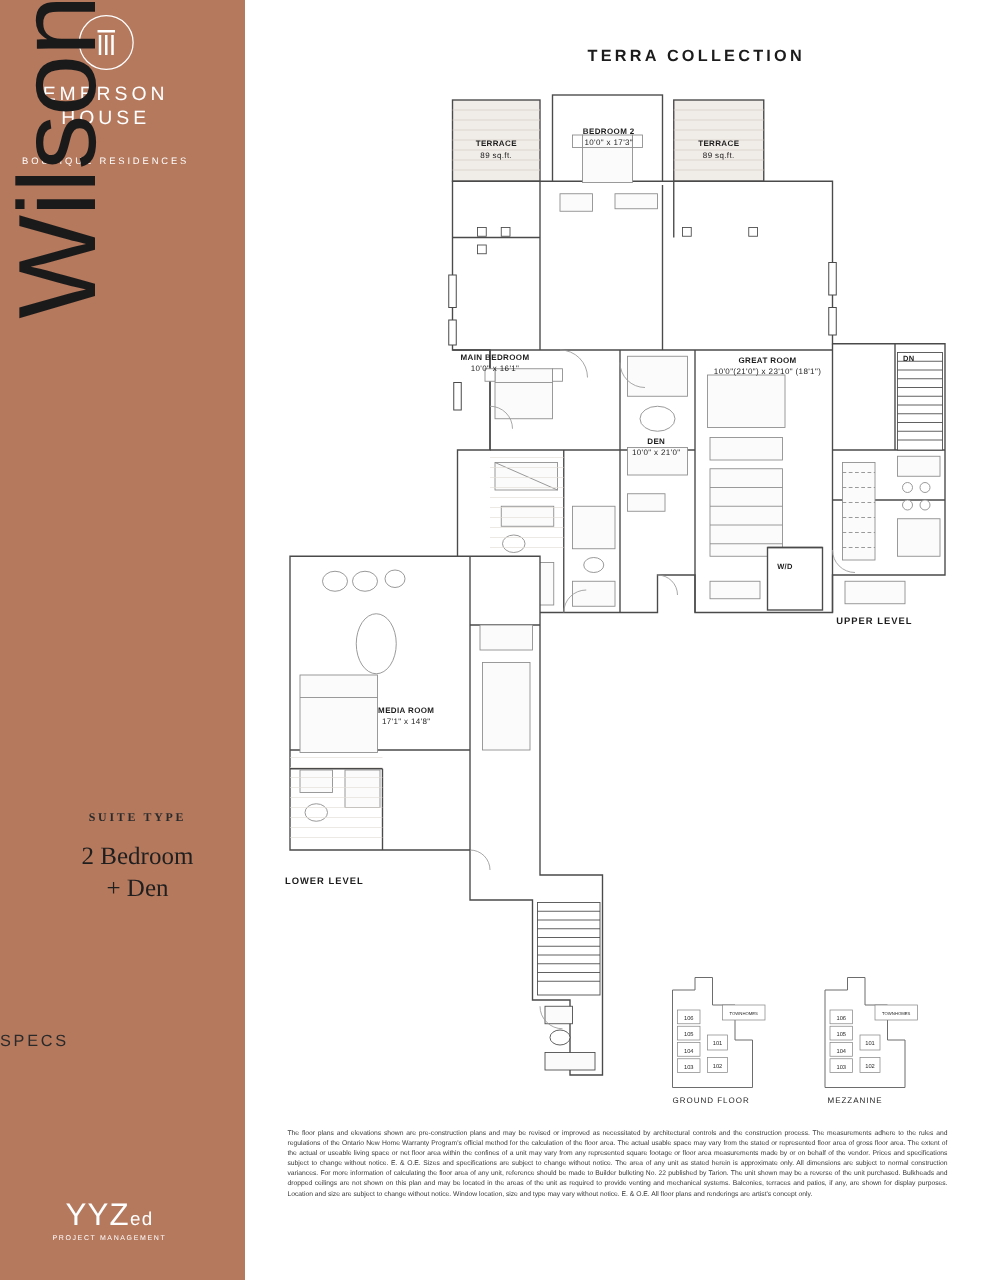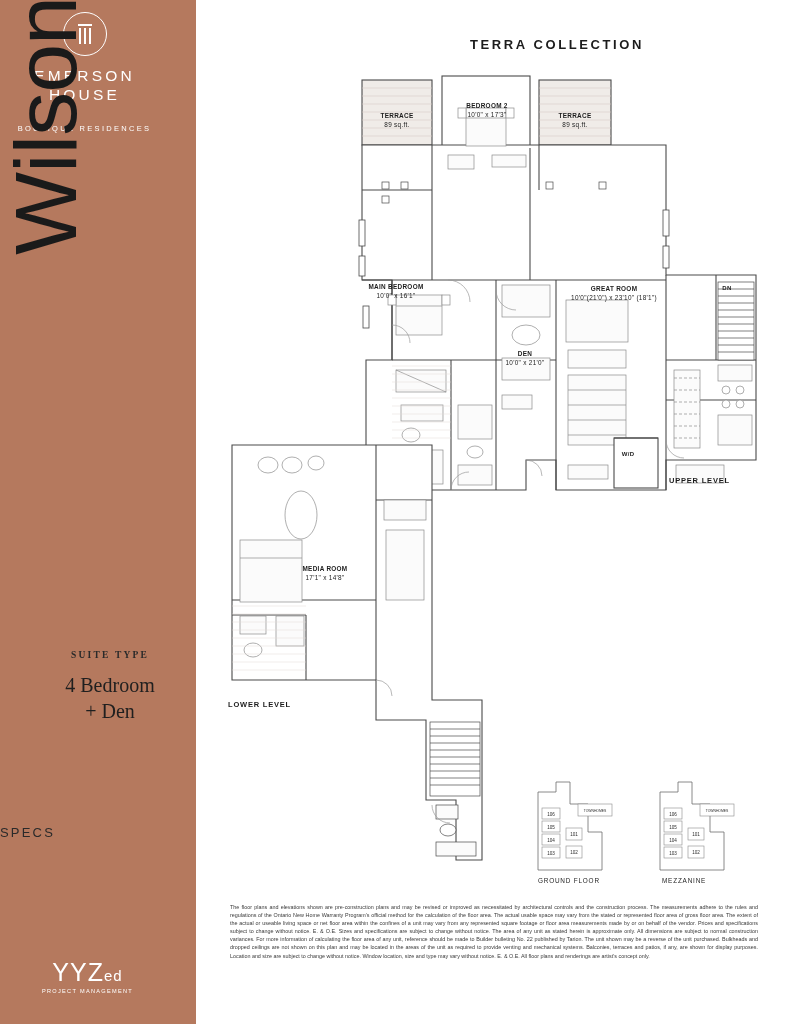--- a/index.html
+++ b/index.html
@@ -97,21 +97,21 @@
     <div class="brand-mark"></div>
     <div class="brand-name">EMERSON</div>
     <div class="brand-name">HOUSE</div>
     <div class="brand-sub">BOUTIQUE RESIDENCES</div>
   </div>
 
   <div class="vertical-title">Wilson</div>
 
   <div class="suite-block">
     <div class="suite-label">SUITE TYPE</div>
-    <div class="suite-value">4 Bedroom</div>
+    <div class="suite-value">2 Bedroom</div>
     <div class="suite-value" style="margin-top:0">+ Den</div>
   </div>
 
   <div class="specs-block">
     <div class="specs-title">SPECS</div>
   </div>
 
   <div class="footer-logo">
     <div class="yyz"><span>YYZ</span><span class="ed">ed</span></div>
     <div class="pm">PROJECT MANAGEMENT</div>
@@ -369,21 +369,21 @@
     </div>
 
     <div class="room-label" style="left:84px; top:505px; width:90px;">
       <span>MEDIA ROOM</span><br>
       <span class="dim">17'1" x 14'8"</span>
     </div>
 
     <div class="room-label" style="left:521px; top:224px; width:20px; font-size:6px;">DN</div>
     <div class="room-label" style="left:421px; top:390px; width:22px; font-size:6px;">W/D</div>
 
-    <div class="lvl-label" style="left:473px; top:416px;">UPPER LEVEL</div>
+    <div class="lvl-label" style="left:473px; top:432px;">UPPER LEVEL</div>
     <div class="lvl-label" style="left:32px; top:640px;">LOWER LEVEL</div>
   </div>
 
   <div class="keyplans">
     <svg width="250" height="120" viewBox="0 0 250 120">
       <g fill="none" stroke="#6d6d6d" stroke-width="0.8">
 
         <path d="M2 22 L2 100 L66 100 L66 62 L52 62 L52 34 L34 34 L34 12 L20 12 L20 22 Z" fill="#ffffff"></path>
         <g stroke="#8a8a8a" stroke-width="0.6">
           <rect x="6" y="38" width="18" height="11" fill="#fff"></rect>

